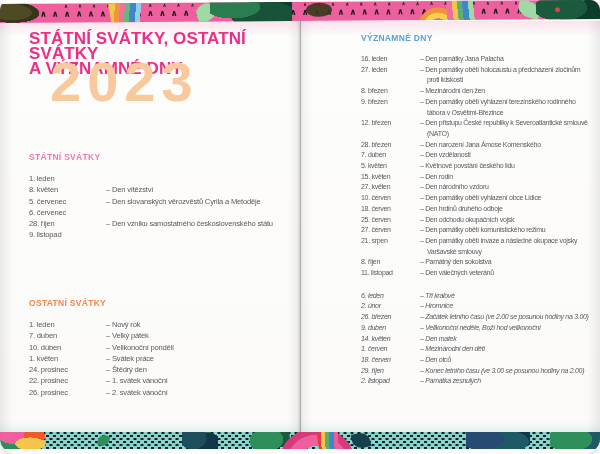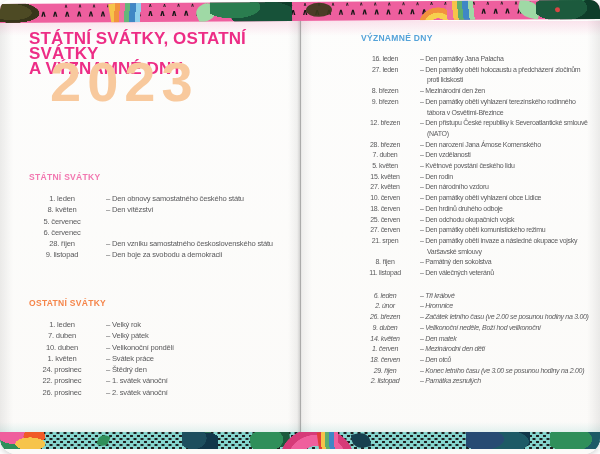--- a/index.html
+++ b/index.html
@@ -82,30 +82,30 @@
   .edge{position:absolute;top:20px;bottom:22px;width:13px;z-index:3;}
   .edge-left{left:0;background:linear-gradient(90deg,rgba(0,0,0,.07),rgba(0,0,0,0));}
   .edge-right{right:0;background:linear-gradient(270deg,rgba(0,0,0,.07),rgba(0,0,0,0));}
 
   
   .title{position:absolute;left:29px;top:11px;margin:0;font-size:17px;line-height:15px;
     font-weight:700;color:#ed2d86;letter-spacing:.1px;}
   .year{position:absolute;left:50px;top:34px;font-size:56px;line-height:1;font-weight:700;
     color:#f8c99d;letter-spacing:6px;}
   .sec{position:absolute;left:29px;}
-  .sec-statni{top:152px;}
+  .sec-statni{top:132px;}
   .sec-ostatni{top:266px;}
   .sec-vyznamne{position:absolute;left:45px;top:13px;}
   .sec-heading{margin:0 0 11px 0;font-size:8.5px;font-weight:700;letter-spacing:.3px;}
   .h-pink{color:#f277b0;}
   .h-orange{color:#f5854a;margin-top:12px;}
   .h-blue{color:#55a3d9;}
   .list{color:#5a5a5c;}
   .list .row{display:flex;}
-  .list .date{text-align:center;flex:none;}
+  .list .date{text-align:left;flex:none;}
   .list-l .row{font-size:7.6px;line-height:11.3px;letter-spacing:-.2px;}
   .list-l .date{width:66px;}
   .list-l .desc{margin-left:11px;}
   .list-r .row{font-size:7px;line-height:10.7px;letter-spacing:-.3px;}
   .list-r .date{width:48px;}
   .list-r .desc{margin-left:11px;}
   .list .cont{padding-left:7px;}
   .italic{margin-top:12px;}
   .italic .row{font-style:italic;}
 </style>
@@ -132,49 +132,48 @@
 
   <div class="page page-left">
     <h1 class="title"><span>STÁTNÍ SVÁTKY, OSTATNÍ SVÁTKY</span><br><span>A VÝZNAMNÉ DNY</span></h1>
     <div class="year">2023</div>
 
     <section class="sec sec-statni">
       <h2 class="sec-heading h-pink">STÁTNÍ SVÁTKY</h2>
       <div class="list list-l">
           <div class="row">
             <span class="date">1. leden</span>
-            <span class="desc">– Den obnovy samostatného českého státu</span>
           </div>
           <div class="row">
             <span class="date">8. květen</span>
             <span class="desc">– Den vítězství</span>
           </div>
           <div class="row">
             <span class="date">5. červenec</span>
+            <span class="desc">– Den slovanských věrozvěstů Cyrila a Metoděje</span>
           </div>
           <div class="row">
             <span class="date">6. červenec</span>
           </div>
           <div class="row">
             <span class="date">28. říjen</span>
             <span class="desc">– Den vzniku samostatného československého státu</span>
           </div>
           <div class="row">
             <span class="date">9. listopad</span>
-            <span class="desc">– Den boje za svobodu a demokracii</span>
           </div>
         </div>
     </section>
 
     <section class="sec sec-ostatni">
       <h2 class="sec-heading h-orange">OSTATNÍ SVÁTKY</h2>
       <div class="list list-l">
           <div class="row">
             <span class="date">1. leden</span>
-            <span class="desc">– Velký rok</span>
+            <span class="desc">– Nový rok</span>
           </div>
           <div class="row">
             <span class="date">7. duben</span>
             <span class="desc">– Velký pátek</span>
           </div>
           <div class="row">
             <span class="date">10. duben</span>
             <span class="desc">– Velikonoční pondělí</span>
           </div>
           <div class="row">

